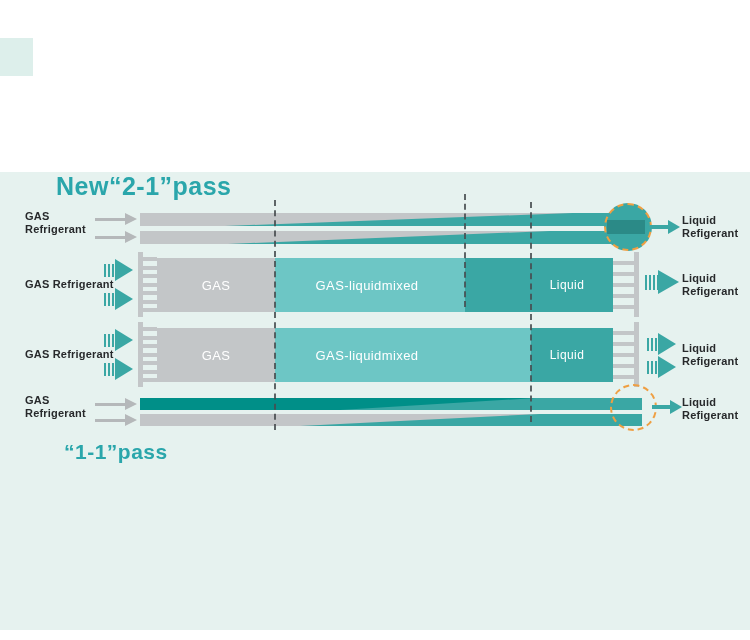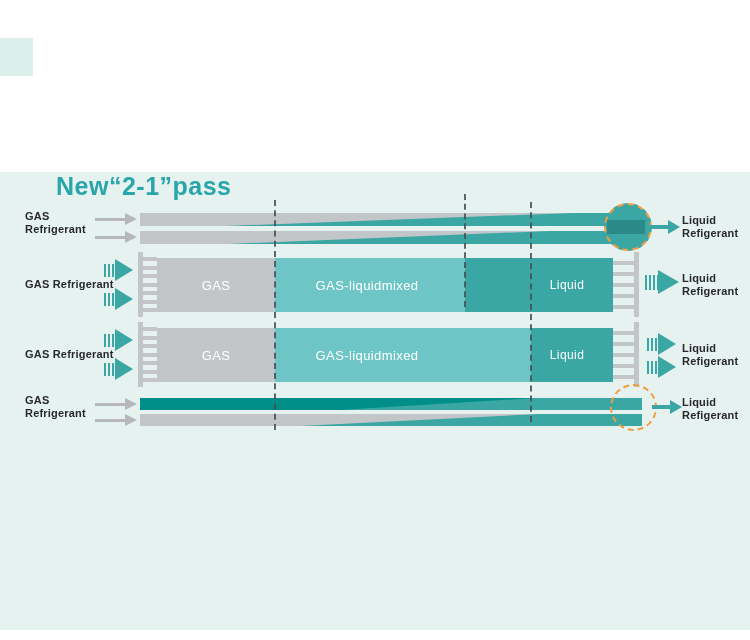--- a/index.html
+++ b/index.html
@@ -69,20 +69,21 @@
 </style>
 </head>
 <body>
 
 <div id="canvas">
 
   <div class="abs panel"></div>
   <div class="abs corner-chip"></div>
 
   <div class="abs title title-new">New“2-1”pass</div>
+  <div class="abs title title-old">“1-1”pass</div>
 
   <div class="abs side-label" style="left:25px; top:210px;">
     <span style="display:block">GAS</span>
     <span style="display:block">Refrigerant</span>
   </div>
   <div class="abs garrow" style="left:95px; top:213px;">
       <div class="shaft"></div>
       <div class="head"></div>
     </div>
   <div class="abs garrow" style="left:95px; top:231px;">

